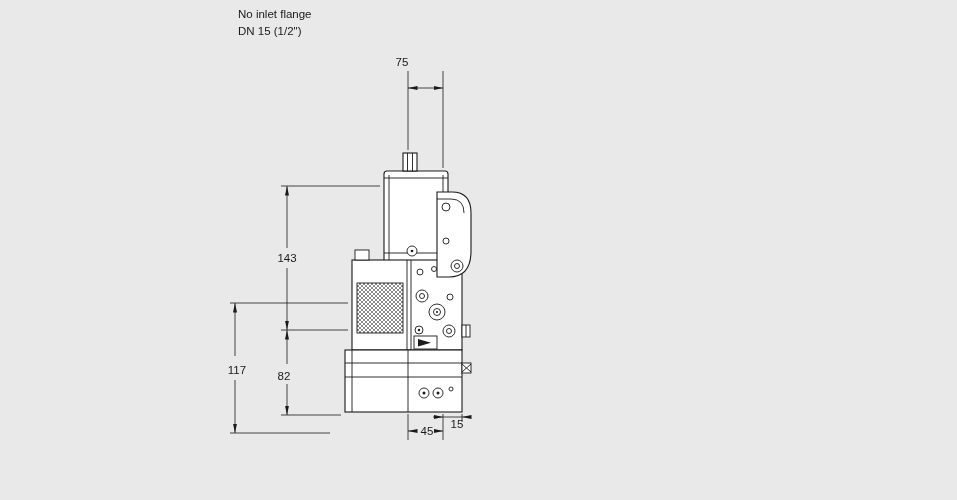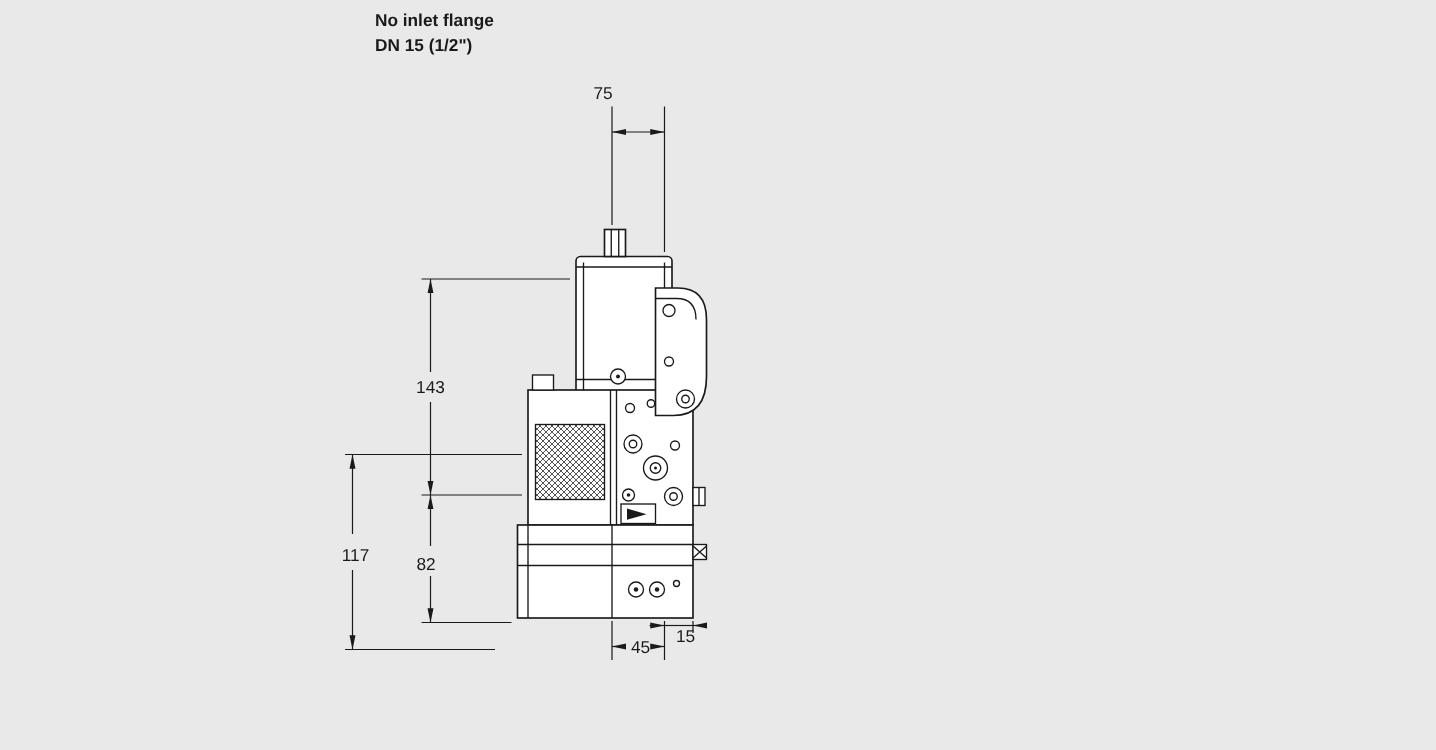--- a/index.html
+++ b/index.html
@@ -7,26 +7,25 @@
   body { font-family: "Liberation Sans", sans-serif; }
   .canvas {
     position: relative;
     width: 957px;
     height: 500px;
     background: #e9e9e9;
     overflow: hidden;
   }
   .header {
     position: absolute;
-    left: 250px;
+    left: 238px;
     top: 6px;
     font-size: 11.5px;
     line-height: 17px;
     color: #1a1a1a;
-    font-weight: bold;
   }
   svg.drawing { position: absolute; left: 0; top: 0; }
   svg text {
     font-family: "Liberation Sans", sans-serif;
     font-size: 11.5px;
     fill: #1a1a1a;
   }
   .outline  { fill: #ffffff; stroke: #1a1a1a; stroke-width: 1.1; }
   .detail   { fill: none;    stroke: #1a1a1a; stroke-width: 0.9; }
   .detail-f { fill: #ffffff; stroke: #1a1a1a; stroke-width: 0.9; }

